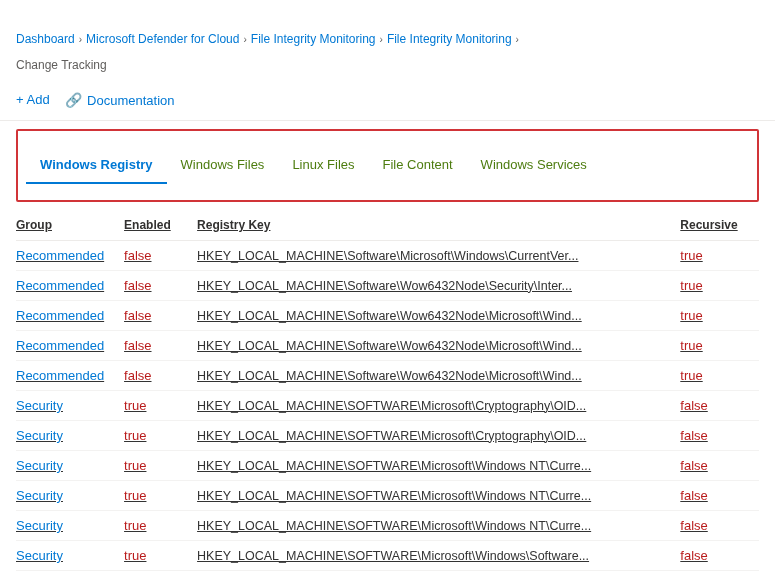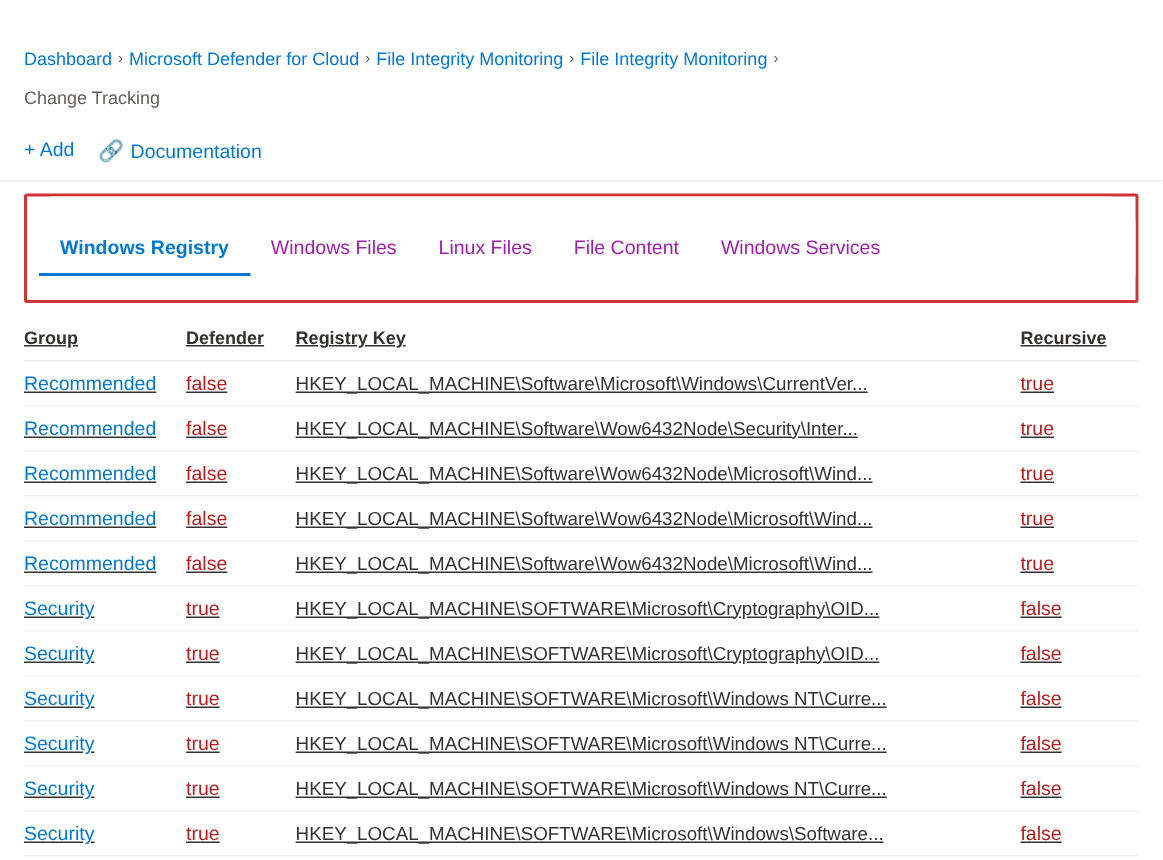--- a/index.html
+++ b/index.html
@@ -80,21 +80,21 @@
       display: flex;
       align-items: center;
       padding: 16px 8px;
       background: #fff;
       border-radius: 17px;
     }
     .tab {
       padding: 10px 14px;
       font-size: 13px;
       cursor: pointer;
-      color: #a21caf;
+      color: #4d7c0f;
       border-bottom: 2px solid transparent;
       white-space: nowrap;
       text-decoration: none;
     }
     .tab.active {
       color: #0078d4;
       border-bottom: 2px solid #0078d4;
       font-weight: 600;
     }
 
@@ -165,21 +165,21 @@
     <div class="tab">File Content</div>
     <div class="tab">Windows Services</div>
   </div>
 </div>
 
 <div class="table-container">
   <table>
     <thead>
       <tr>
         <th class="col-group">Group</th>
-        <th class="col-enabled">Defender</th>
+        <th class="col-enabled">Enabled</th>
         <th class="col-registry">Registry Key</th>
         <th class="col-recursive">Recursive</th>
       </tr>
     </thead>
     <tbody id="table-body">
     <tr>
           <td class="col-group group-recommended" style="color: rgb(0, 120, 212);">Recommended</td>
           <td class="col-enabled">false</td>
           <td class="col-registry registry-val">HKEY_LOCAL_MACHINE\Software\Microsoft\Windows\CurrentVer...</td>
           <td class="col-recursive">true</td>

